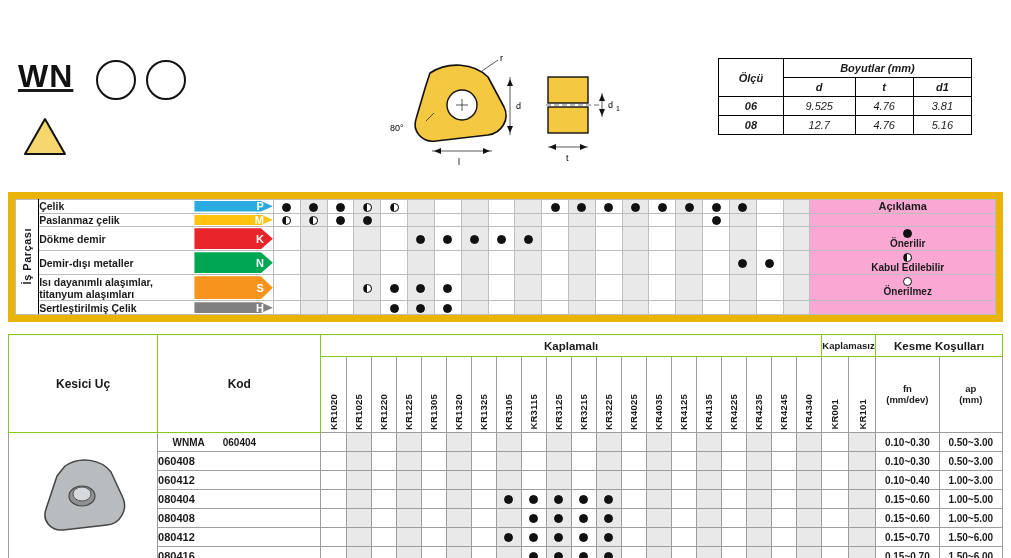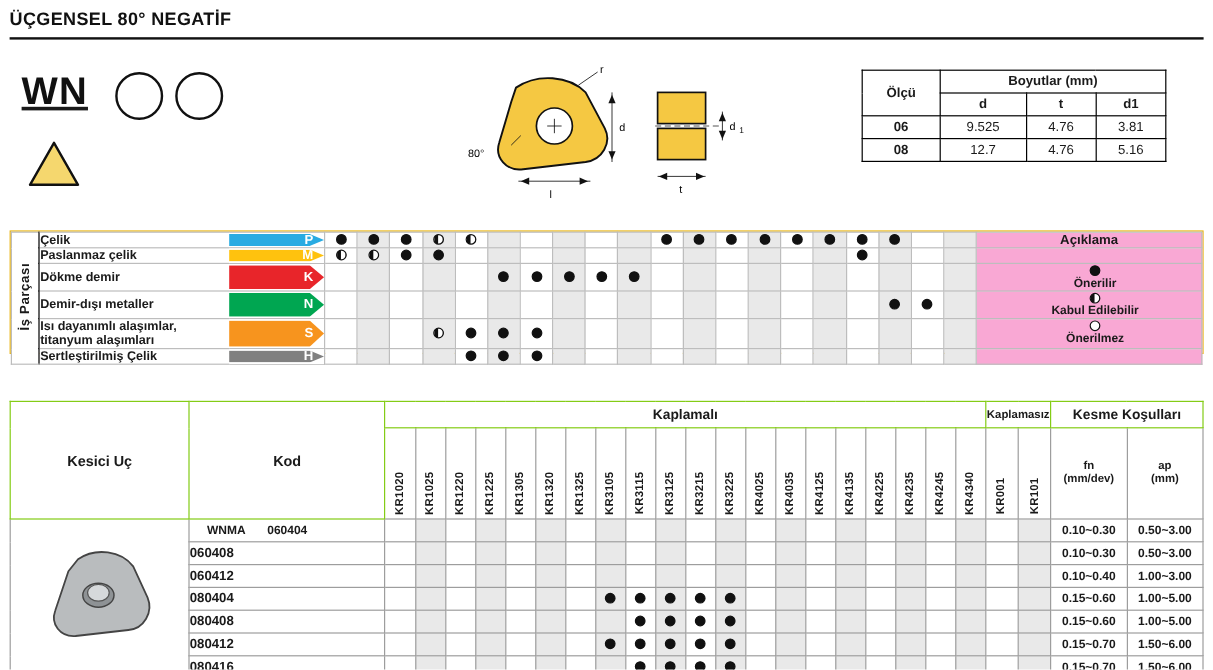--- a/index.html
+++ b/index.html
@@ -35,33 +35,33 @@
     display:inline-block; margin-right:6px;
   }
   .tri-icon { position:absolute; left:4px; top:58px; }
 
   
   .drawing { position:absolute; left:370px; top:55px; width:330px; height:115px; }
 
   
   .dim-table {
     position:absolute; left:718px; top:58px; width:254px;
-    border-collapse:collapse; font-size:11px;
+    border-collapse:collapse; font-size:11px;font-style:italic;
   }
   .dim-table th, .dim-table td {
     border:1px solid #000; text-align:center; padding:3px 2px; height:19px;
   }
   .dim-table thead th { background:#ffffff; font-weight:bold; }
   .dim-table .hdr-main { font-weight:bold; }
   .dim-table td.sz { font-weight:bold; }
 
   
   .mat-wrap {
-    position:absolute; left:8px; top:192px; width:995px; height:103px;
-    border:1px solid #eab308;
+    position:absolute; left:8px; top:192px; width:995px; height:130px;
+    border:7px solid #eab308;
   }
   .mat-table { border-collapse:collapse; width:100%; height:100%; font-size:10px; }
   .mat-table td { border:1px solid #bdbdbd; padding:0; }
   .vert-label {
     width:22px; background:#ffffff; border-right:1px solid #000 !important;
     text-align:center; vertical-align:middle;
   }
   .vert-label span {
     display:inline-block; writing-mode:vertical-rl; transform:rotate(180deg);
     font-weight:bold; font-size:11px; letter-spacing:0.5px;
@@ -128,24 +128,20 @@
   .fam { font-weight:bold; font-size:10px; }
   .val-cell { text-align:center; font-size:10px; font-weight:bold; }
 
   .insert-img-cell { vertical-align:middle; text-align:center; background:#fff; }
 </style>
 </head>
 <body>
 
 <div class="page">
 
-  <div class="title-bar">
-    <div class="title-text">ÜÇGENSEL 80° NEGATİF</div>
-    <div class="title-rule"></div>
-  </div>
 
   <div class="logo-block">
     <div class="wn-text">WN</div>
     <div class="circles">
       <span class="circ"></span>
       <span class="circ"></span>
     </div>
     <div class="tri-icon">
       <svg width="46" height="42" viewBox="0 0 46 42">
         <polygon points="23,3 43,38 3,38" fill="#F5D76E" stroke="#111" stroke-width="2" stroke-linejoin="round"></polygon>

